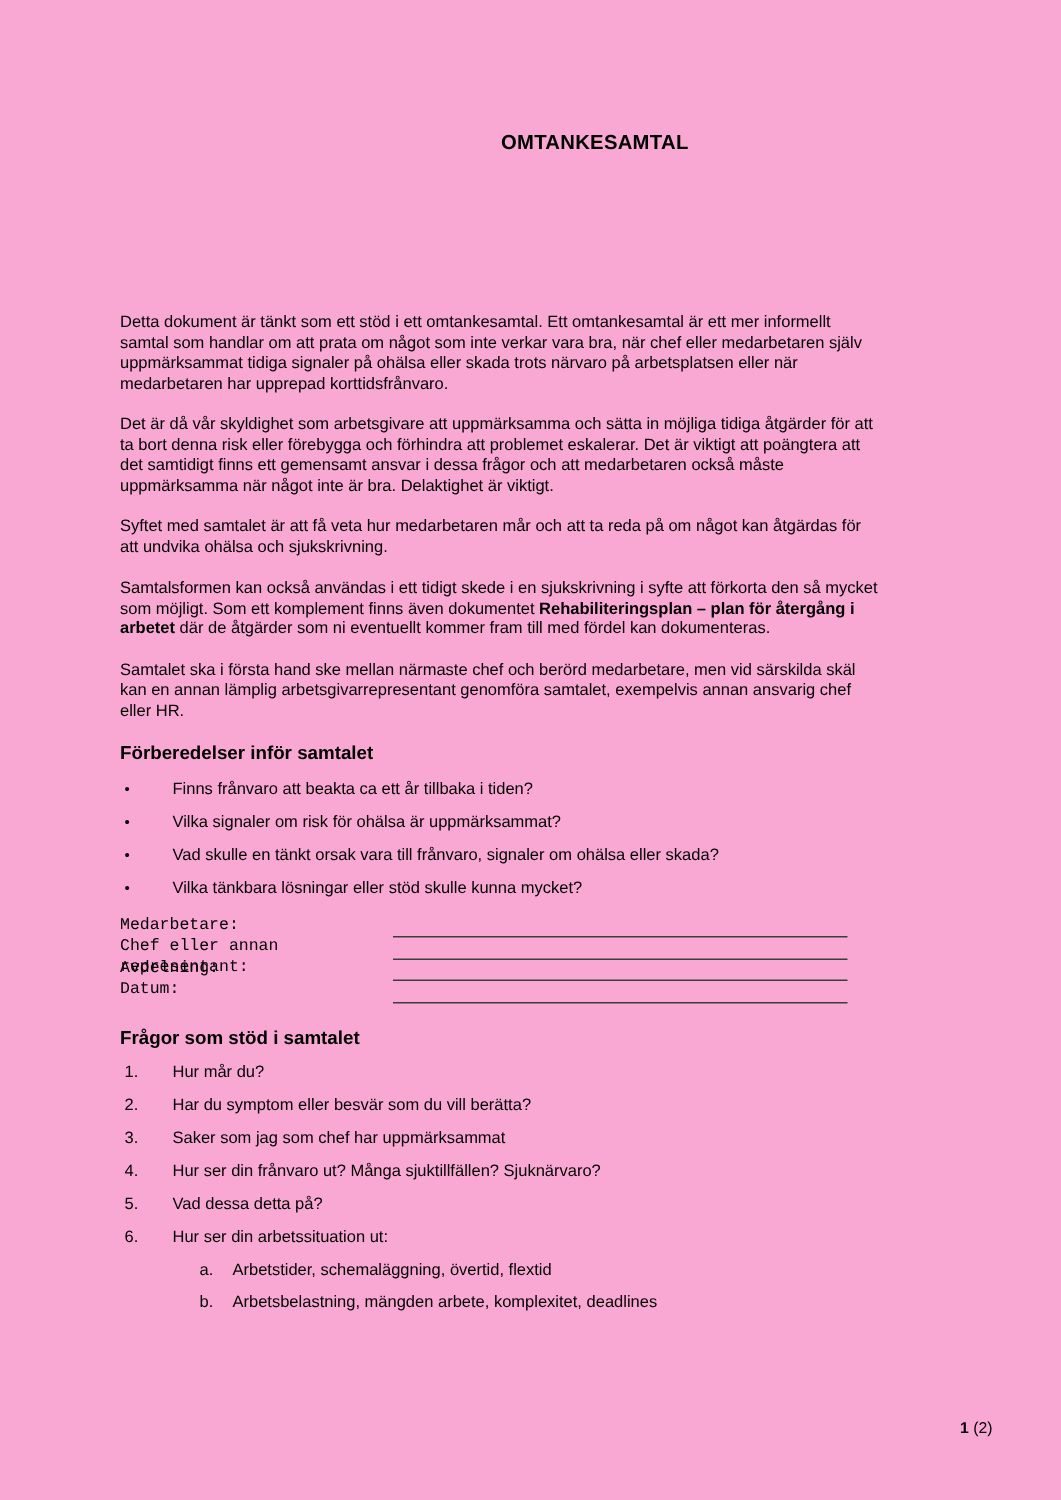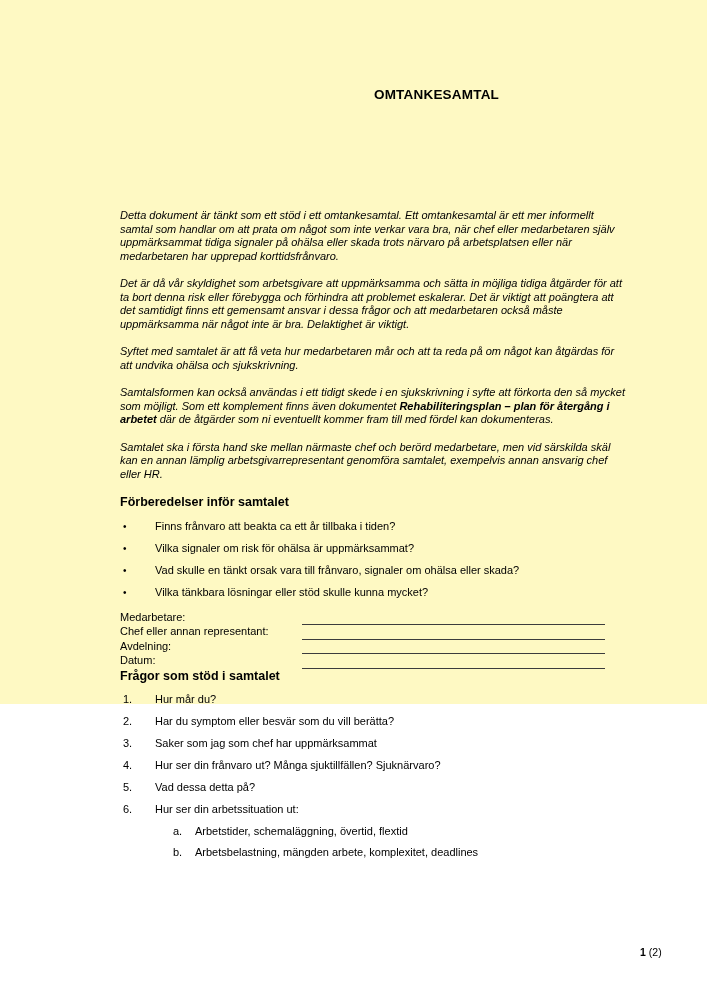--- a/index.html
+++ b/index.html
@@ -8,43 +8,42 @@
     width: 707px;
     height: 1000px;
     font-family: "Liberation Sans", "DejaVu Sans", sans-serif;
     color: #000000;
     position: relative;
     overflow: hidden;
   }
   .page {
     position: relative;
     width: 707px;
-    height: 704px;
-    background: #fef9c3;
-    padding: 87px 102px 0 120px;
+    height: 1000px;
+    background: #f9a8d4;
+    padding: 87px 102px 0 80px;
   }
   .content { width: 505px; }
 
   .title {
     font-size: 13.5px;
     font-weight: bold;
     line-height: 16px;
     text-align: center;
     position: relative;
     left: 64px;
     margin-bottom: 106px;
     letter-spacing: 0.2px;
   }
 
   p.body-par {
     font-size: 11px;
     line-height: 13.5px;
     margin: 0 0 14px 0;
     text-align: left;
-    font-style: italic;
   }
   .b { font-weight: bold; }
 
   h2.sec-heading {
     font-size: 12.5px;
     font-weight: bold;
     line-height: 15px;
     margin: 10px 0 10px 0;
   }
   h2.questions-heading { margin-top: 0; margin-bottom: 9px; }
@@ -66,21 +65,21 @@
     display: flex;
     font-size: 11px;
     line-height: 13.5px;
     margin: 0 0 8px 53px;
   }
   .sub-row .marker {
     width: 22px;
     flex: 0 0 22px;
   }
 
-  .fill-form { margin-bottom: 0; }
+  .fill-form { margin-bottom: 16px; font-family: Liberation Mono, monospace; }
   .form-row {
     display: flex;
     align-items: flex-end;
     height: 14.6px;
     font-size: 11px;
     line-height: 13.5px;
   }
   .form-row .label {
     width: 182px;
     flex: 0 0 182px;

